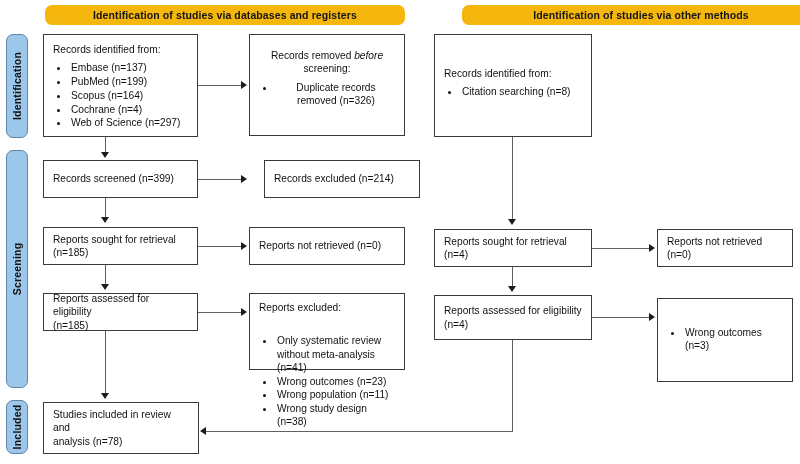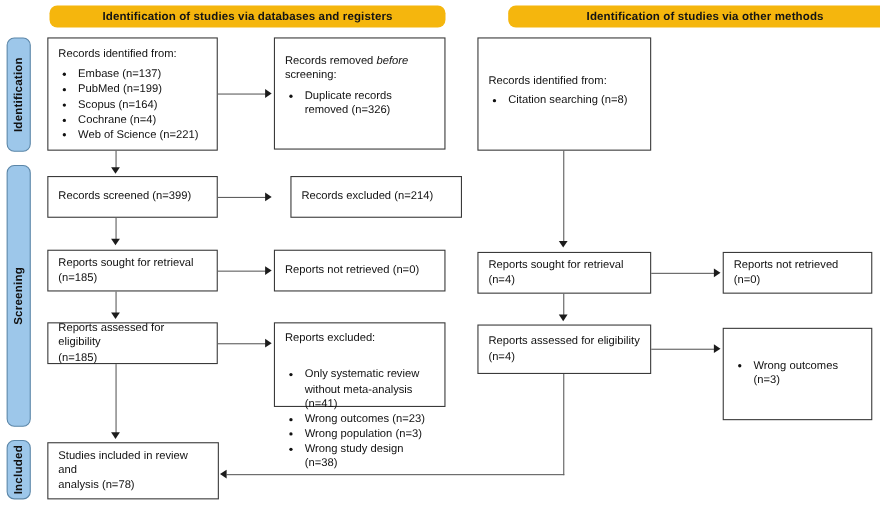--- a/index.html
+++ b/index.html
@@ -98,25 +98,25 @@
     <span>Identification of studies via other methods</span>
   </div>
 
   <div class="box topalign" style="left:43px;top:34px;width:155px;height:103px;">
     <p>Records identified from:</p>
     <ul>
       <li>Embase (n=137)</li>
       <li>PubMed (n=199)</li>
       <li>Scopus (n=164)</li>
       <li>Cochrane (n=4)</li>
-      <li>Web of Science (n=221)</li>
-    </ul>
-  </div>
-
-  <div class="box topalign" style="left:249px;top:34px;width:156px;height:102px;padding-top:14px;">
+      <li>Web of Science (n=297)</li>
+    </ul>
+  </div>
+
+  <div class="box topalign" style="left:249px;top:34px;width:156px;height:102px;padding-top:14px;text-align:center;">
     <p><span>Records removed </span><em>before</em><span> screening:</span></p>
     <ul>
       <li>Duplicate records removed (n=326)</li>
     </ul>
   </div>
 
   <div class="ln hl" style="left:198px;top:85px;width:44px;"></div>
   <div class="arr arr-right" style="left:241px;top:81px;"></div>
 
   <div class="ln vl" style="left:105px;top:137px;height:17px;"></div>
@@ -150,21 +150,21 @@
   <div class="box" style="left:43px;top:293px;width:155px;height:38px;">
     <p>Reports assessed for eligibility</p>
     <p>(n=185)</p>
   </div>
 
   <div class="box topalign" style="left:249px;top:293px;width:156px;height:77px;padding-top:7px;">
     <p>Reports excluded:</p>
     <ul class="tight">
       <li>Only systematic review without meta-analysis (n=41)</li>
       <li>Wrong outcomes (n=23)</li>
-      <li>Wrong population (n=3)</li>
+      <li>Wrong population (n=11)</li>
       <li>Wrong study design (n=38)</li>
     </ul>
   </div>
   <div class="ln hl" style="left:198px;top:312px;width:44px;"></div>
   <div class="arr arr-right" style="left:241px;top:308px;"></div>
 
   <div class="ln vl" style="left:105px;top:331px;height:64px;"></div>
   <div class="arr arr-down" style="left:101px;top:393px;"></div>
 
   <div class="box" style="left:43px;top:402px;width:156px;height:52px;justify-content:center;">

